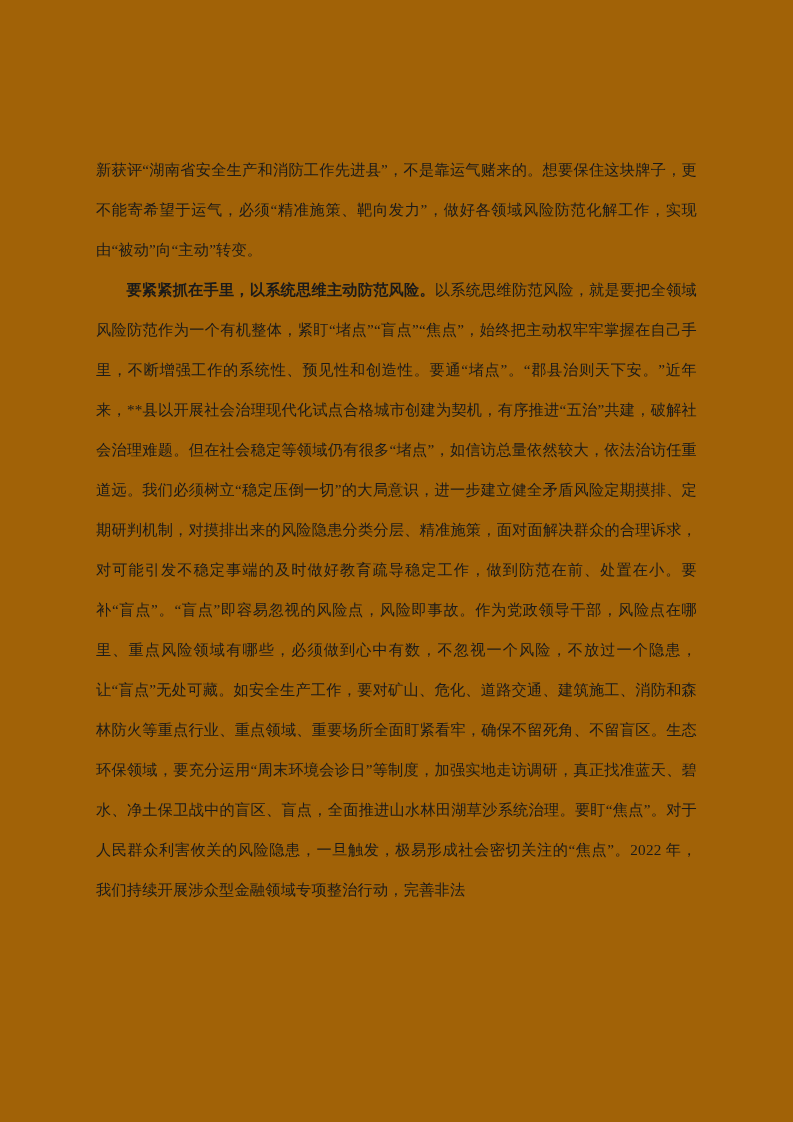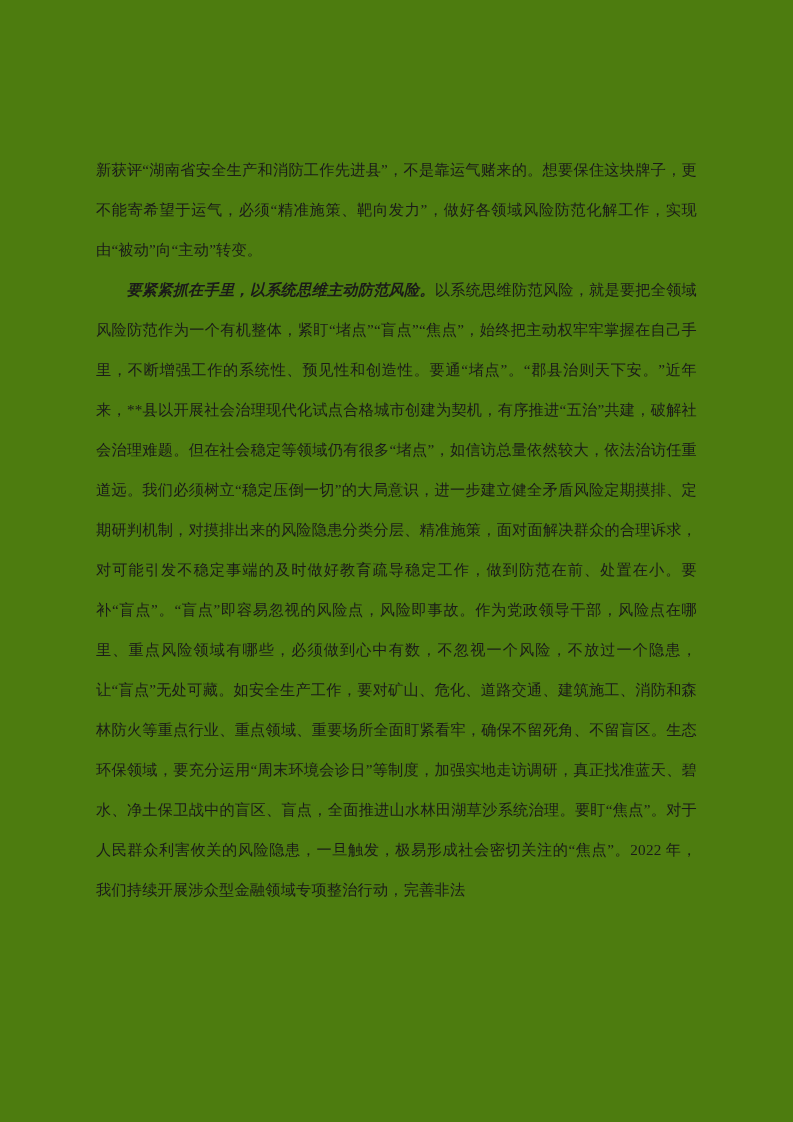--- a/index.html
+++ b/index.html
@@ -12,21 +12,21 @@
     background: #ffffff;
     font-family: "Liberation Serif", "DejaVu Serif", serif;
     color: #000000;
   }
   .page {
     position: relative;
     width: 793px;
     height: 1122px;
     box-sizing: border-box;
     padding: 150px 96px 0 96px;
-    background: #4d7c0f;
+    background: #a16207;
   }
   .doc-body {
     font-size: 15.2px;
     line-height: 40px;
     text-align: justify;
     text-justify: inter-ideograph;
     color: #1a1a1a;
     letter-spacing: 0.2px;
   }
   .para {
@@ -35,21 +35,20 @@
     text-indent: 0;
   }
   .para + .para {
     margin-top: 0;
   }
   .indent2 {
     text-indent: 2em;
   }
   .bold {
     font-weight: bold;
-    font-style: italic;
   }
 </style>
 </head>
 <body>
 
 <div class="page">
   <div class="doc-body">
 
     <p class="para">
       <span>新获评“湖南省安全生产和消防工作先进县”，不是靠运气赌来的。想要保住这块牌子，更不能寄希望于运气，必须“精准施策、靶向发力”，做好各领域风险防范化解工作，实现由“被动”向“主动”转变。</span>

